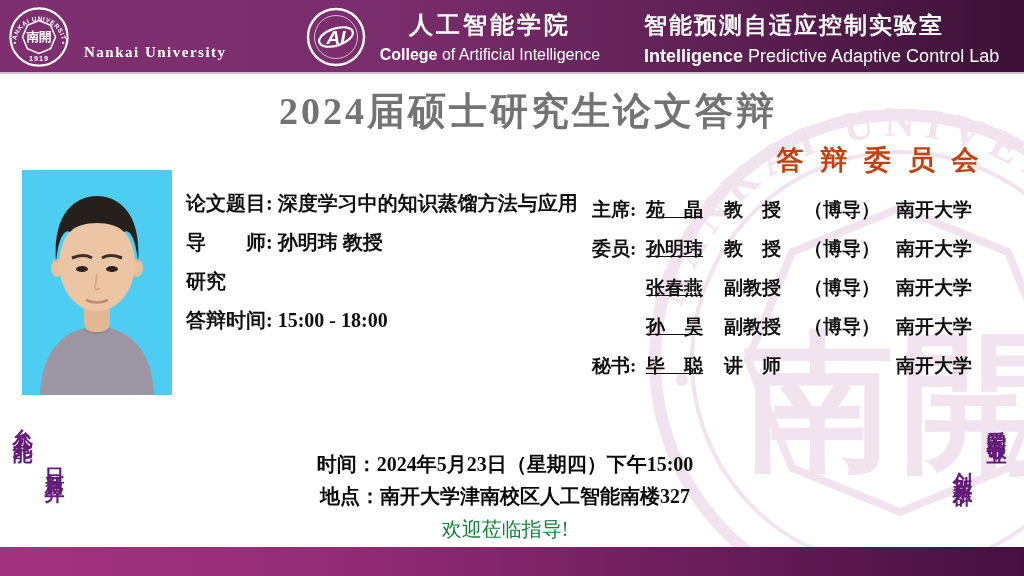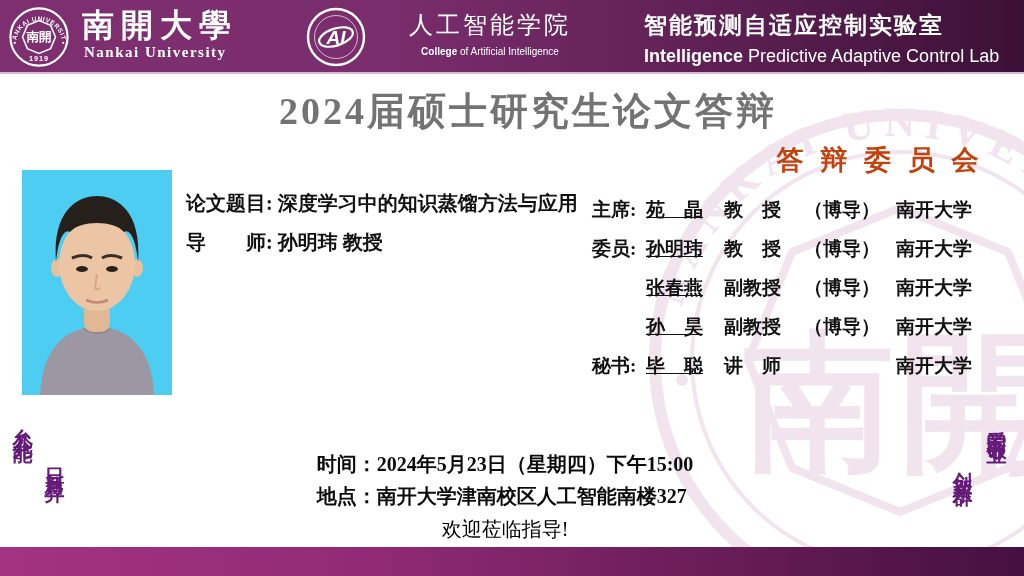--- a/index.html
+++ b/index.html
@@ -22,22 +22,22 @@
   }
   .uni-en {
     position:absolute; left:84px; top:44px; color:#fff;
     font-size:15px; font-weight:700; letter-spacing:1.5px; white-space:nowrap;
   }
   .ai-logo { position:absolute; left:306px; top:7px; width:60px; height:60px; }
   .college {
     position:absolute; left:362px; top:0; width:256px; text-align:center;
     color:#fff; font-family:"Liberation Sans", sans-serif;
   }
-  .college-cn { margin-top:9px; font-size:24px; font-weight:400; letter-spacing:3px; }
-  .college-en { margin-top:5px; font-size:10px; font-weight:400; }
+  .college-cn { margin-top:9px; font-size:24px; font-weight:700; letter-spacing:3px; }
+  .college-en { margin-top:5px; font-size:16px; font-weight:400; }
   .lab {
     position:absolute; right:10px; top:0; width:370px; 
     color:#fff; font-family:"Liberation Sans", sans-serif;
   }
   .lab-cn { margin-top:10px; font-size:23px; font-weight:700; letter-spacing:2px; white-space:nowrap; }
   .lab-en { margin-top:5px; font-size:18px; font-weight:400; white-space:nowrap; }
   .b { font-weight:700; }
 
   
   .watermark { position:absolute; left:620px; top:80px; width:560px; height:560px; pointer-events:none; }
@@ -65,22 +65,22 @@
   .committee { position:absolute; left:592px; top:190px; }
   .committee .row { display:flex; height:39px; align-items:center; font-size:19px; font-weight:600; white-space:nowrap; }
   .c-role  { width:54px; }
   .c-name  { width:78px;text-decoration:underline; }
   .c-title { width:80px; }
   .c-note  { width:92px; }
   .c-school{ width:96px; }
 
   
   .footer-info { position:absolute; left:152px; top:448px; width:706px; text-align:center; }
-  .footer-lines { display:inline-block; text-align:left; font-size:20px; font-weight:700; line-height:32px; color:#0b0b0b; }
-  .welcome { margin-top:4px; font-size:20px; font-weight:400; color:#000000; }
+  .footer-lines { display:inline-block; text-align:center; font-size:20px; font-weight:700; line-height:32px; color:#0b0b0b; }
+  .welcome { margin-top:4px; font-size:20px; font-weight:400; color:#15803d; }
 
   
   .motto {
     position:absolute; writing-mode:vertical-rl; text-orientation:upright;
     font-size:20px; font-weight:700; letter-spacing:5px; color:#641a78; white-space:nowrap;
   }
   .motto-left-1  { left:10px;  top:412px; }
   .motto-left-2  { left:42px;  top:452px; }
   .motto-right-1 { left:984px; top:414px; }
   .motto-right-2 { left:950px; top:456px; }
@@ -128,21 +128,20 @@
       <text font-size="6.6" letter-spacing="0.6" font-weight="700">
         <textPath href="#hd-arc" startOffset="50%" text-anchor="middle">NANKAI UNIVERSITY</textPath>
       </text>
       <text x="32" y="57" text-anchor="middle" font-size="7.5" letter-spacing="1" font-weight="700">1919</text>
       <text x="32" y="36.5" text-anchor="middle" font-size="13" font-weight="700">南開</text>
       <circle cx="7" cy="38" r="1.2"></circle>
       <circle cx="57" cy="38" r="1.2"></circle>
     </g>
   </svg>
 
-  <div class="uni-cn">南開大學</div>
   <div class="uni-en">Nankai University</div>
 
   <svg class="ai-logo" viewBox="0 0 60 60">
     <g fill="none" stroke="#ffffff">
       <circle cx="30" cy="30" r="28" stroke-width="2.4"></circle>
       <circle cx="30" cy="30" r="21.5" stroke-width="0.9" opacity="0.75"></circle>
       <ellipse cx="30" cy="30" rx="17.5" ry="8.5" stroke-width="2.2" transform="rotate(-18 30 30)"></ellipse>
     </g>
     <text x="30" y="37" text-anchor="middle" fill="#ffffff" font-size="19" font-weight="700" font-style="italic" font-family="Liberation Sans, sans-serif">AI</text>
   </svg>
@@ -181,20 +180,22 @@
   <ellipse cx="60" cy="99" rx="6" ry="3" fill="#2b221d"></ellipse>
   <ellipse cx="90" cy="99" rx="6" ry="3" fill="#2b221d"></ellipse>
 
   <path d="M75,104 L73,118 Q75,121 78,118" stroke="#d9a886" stroke-width="2" fill="none"></path>
   <path d="M64,130 Q75,135 86,130" stroke="#c18a74" stroke-width="2.5" fill="none"></path>
 </svg>
 
 <div class="candidate">
   <div class="line"><span>论文题目: </span><span>深度学习中的知识蒸馏方法与应用</span></div>
   <div class="line"><span>导　　师: </span><span>孙明玮 教授</span></div>
+  <div class="line"><span>研究</span></div>
+  <div class="line"><span>答辩时间: </span><span>15:00 - 18:00</span></div>
 </div>
 
 <div class="committee-heading">答 辩 委 员 会</div>
 <div class="committee">
   <div class="row">
     <span class="c-role">主席:</span>
     <span class="c-name">苑　晶</span>
     <span class="c-title">教　授</span>
     <span class="c-note">（博导）</span>
     <span class="c-school">南开大学</span>

